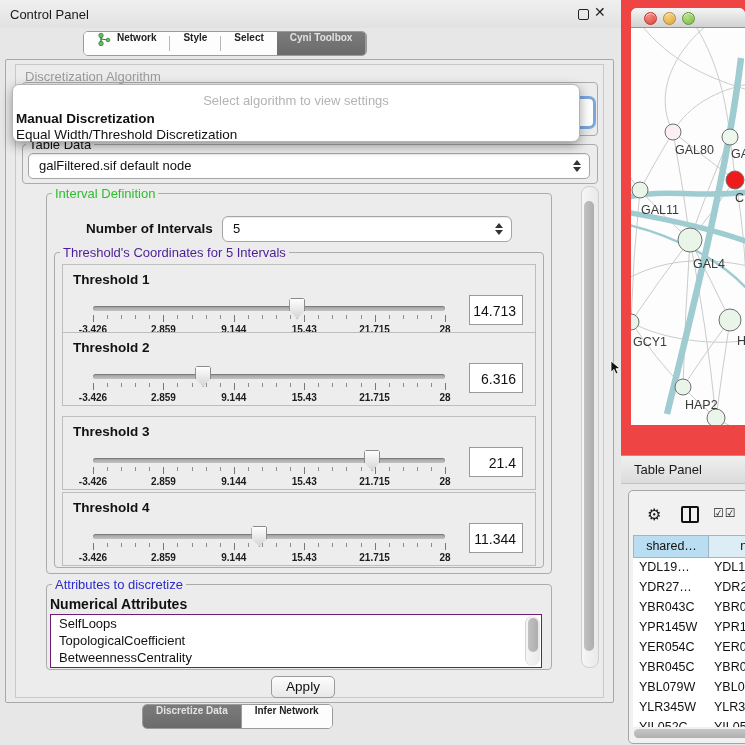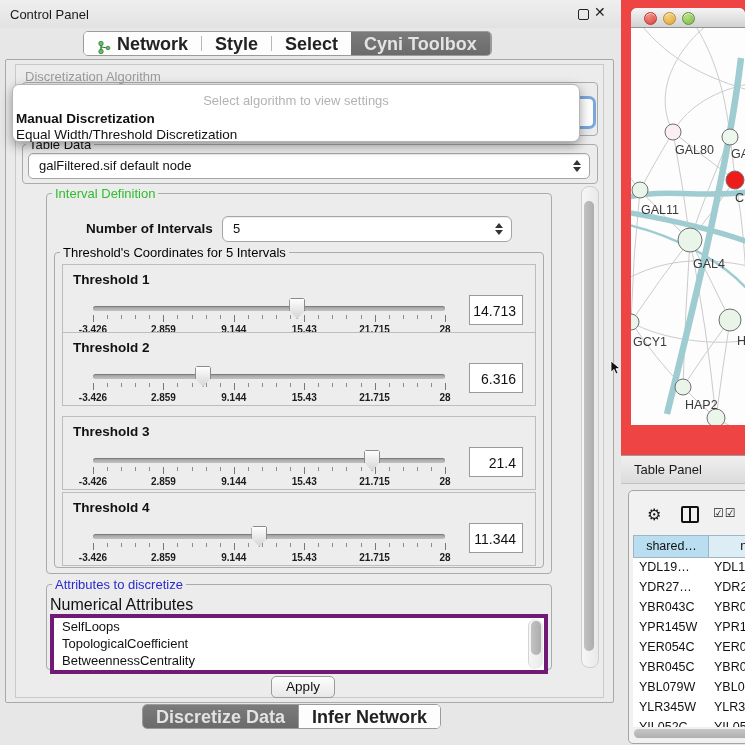--- a/index.html
+++ b/index.html
@@ -5,21 +5,21 @@
   html,body{margin:0;padding:0}
   body{width:745px;height:745px;position:relative;overflow:hidden;background:#e7e7e7;
        font-family:"Liberation Sans","DejaVu Sans",sans-serif;font-size:13px;color:#111;}
   .abs{position:absolute}
   
   .titlebar{left:0;top:0;width:621px;height:28px;background:linear-gradient(#efefef,#e2e2e2);}
   .titlebar .t{position:absolute;left:10px;top:7px;font-size:13px;color:#1a1a1a}
   .float-btn{position:absolute;left:578px;top:9px;width:9px;height:9px;border:1.5px solid #222;border-radius:2px}
   .close-btn{position:absolute;left:594px;top:4px;font-size:14px;font-weight:bold;color:#222}
   .tabstrip{display:flex;align-items:stretch;height:23px;border:1px solid #9b9b9b;border-radius:5px;background:#fff;overflow:hidden}
-  .tabstrip .seg{display:flex;align-items:flex-end;padding:0 13px;font-size:18px;font-weight:bold;color:#222;background:#fdfdfd}
+  .tabstrip .seg{display:flex;align-items:flex-start;padding:0 13px;font-size:10px;font-weight:bold;color:#222;background:#fdfdfd}
   .tabstrip .seg.dark{background:linear-gradient(#7b7b7b,#6b6b6b);color:#e3e3e3;font-weight:bold}
   .tabstrip .vsep{width:1px;background:#b8b8b8;margin:4px 0}
   .tabstrip .bsep{width:1px;background:#9b9b9b}
   .mainpanel{left:5px;top:59px;width:607px;height:642px;background:#eaeaea;border:1px solid #a9a9a9;border-radius:2px}
   .innerpanel{left:15px;top:64px;width:587px;height:632px;background:#ececec;border:1px solid #c9c9c9}
   .groupbox{border:1px solid #ababab;border-radius:4px}
   .grouplabel{position:absolute;background:#ececec;padding:0 3px;font-size:13px;line-height:13px}
   .combo{background:#fff;border:1px solid #a5a5a5;border-radius:5px;box-shadow:inset 0 1px 1px rgba(0,0,0,.08)}
   .combo .val{position:absolute;left:10px;top:4px;font-size:13px;color:#111}
   .spin{position:absolute;right:8px;top:50%;width:8px;height:12px;margin-top:-6px}
@@ -43,21 +43,21 @@
   .ruler{position:absolute;left:0;top:50px;width:472px;height:20px}
   .tick{position:absolute;top:0;width:1px;height:4px;background:#8c8c8c}
   .tick.major{height:7px;background:#777}
   .ticklabel{position:absolute;top:9px;transform:translateX(-50%);font-size:10px;font-weight:bold;color:#1c1c1c;white-space:nowrap}
   .valfield{position:absolute;left:406px;top:30px;width:54px;height:30px;background:#fff;border:1px solid #9a9a9a;
             font-size:14px;text-align:right;line-height:30px;padding-right:6px;box-sizing:border-box}
   
   .vsb-track{background:linear-gradient(90deg,#f6f6f6,#e9e9e9);border:1px solid #cfcfcf;border-radius:8px}
   .vsb-thumb{position:absolute;left:2px;width:10px;border-radius:6px;background:linear-gradient(90deg,#c2c2c2,#adadad)}
   
-  .listbox{background:#fff;border:4px solid #701a75}
+  .listbox{background:#fff;border:1px solid #701a75}
   .listbox .li{height:17px;line-height:17px;padding-left:8px;font-size:13px;white-space:nowrap}
   .btn{background:linear-gradient(#fdfdfd,#e8e8e8);border:1px solid #9a9a9a;border-radius:5px;
        font-size:13.5px;text-align:center}
   
   .netframe{left:621px;top:0;width:124px;height:455px;background:#ef4444}
   .macwin{position:absolute;left:10px;top:8px;width:114px;height:417px;background:#fdfdfd;border-radius:6px 6px 0 0;overflow:hidden}
   .mactitle{position:absolute;left:0;top:0;width:100%;height:19px;background:linear-gradient(#f5f5f5,#d2d2d2);border-bottom:1px solid #949494}
   .light{position:absolute;top:4px;width:11px;height:11px;border-radius:50%;box-shadow:inset 0 1px 1px rgba(255,255,255,.7)}
   .canvas{position:absolute;left:0;top:20px;width:114px;height:397px;background:#fdfdfd}
   .tp-header{left:621px;top:455px;width:124px;height:27px;background:linear-gradient(#f0f0f0,#dbdbdb);
@@ -129,21 +129,21 @@
 <div class="abs groupbox" style="left:46px;top:193px;width:504px;height:379px"></div>
 <span class="grouplabel" style="left:52px;top:187px;color:#2ebe2e">Interval Definition</span>
 
 <span class="abs" style="left:86px;top:221px;font-weight:bold;font-size:13.5px">Number of Intervals</span>
 <div class="abs combo" style="left:222px;top:216px;width:288px;height:24px;border-radius:6px">
   <span class="val">5</span>
   <span class="spin"></span>
 </div>
 
 <div class="abs groupbox" style="left:54px;top:252px;width:488px;height:314px"></div>
-<span class="grouplabel" style="left:60px;top:246px;color:#000000">Threshold's Coordinates for 5 Intervals</span>
+<span class="grouplabel" style="left:60px;top:246px;color:#4c1d95">Threshold's Coordinates for 5 Intervals</span>
 
 <div class="tpanel" style="top:264px">
   <span class="tlabel">Threshold 1</span>
   <div class="track"></div>
   <div class="thumb" style="left: 226.173px;"></div>
   <div class="ruler">
       <div class="tick major" style="left: 30px;"></div>
       <div class="ticklabel" style="left: 30px;">-3.426</div>
       <div class="tick" style="left: 44.08px;"></div>
       <div class="tick" style="left: 58.16px;"></div>
@@ -294,21 +294,21 @@
       <div class="tick" style="left: 353.84px;"></div>
       <div class="tick" style="left: 367.92px;"></div>
       <div class="tick major" style="left: 382px;"></div>
       <div class="ticklabel" style="left: 382px;">28</div>
     </div>
   <div class="valfield">11.344</div>
 </div>
 
 <div class="abs groupbox" style="left:46px;top:584px;width:504px;height:84px"></div>
 <span class="grouplabel" style="left:52px;top:578px;color:#2a2ad0">Attributes to discretize</span>
-<span class="abs" style="left:50px;top:596px;font-weight:normal;font-size:16px">Numerical Attributes</span>
+<span class="abs" style="left:50px;top:596px;font-weight:bold;font-size:14px">Numerical Attributes</span>
 <div class="abs listbox" style="left:50px;top:614px;width:490px;height:52px;overflow:hidden">
   <div id="attr-items">
       <div class="li">SelfLoops</div>
       <div class="li">TopologicalCoefficient</div>
       <div class="li">BetweennessCentrality</div>
     </div>
   <div class="abs vsb-track" style="right:1px;top:1px;width:14px;height:50px;border:none;border-left:1px solid #d5d5d5">
     <span class="vsb-thumb" style="top:2px;height:34px"></span>
   </div>
 </div>

